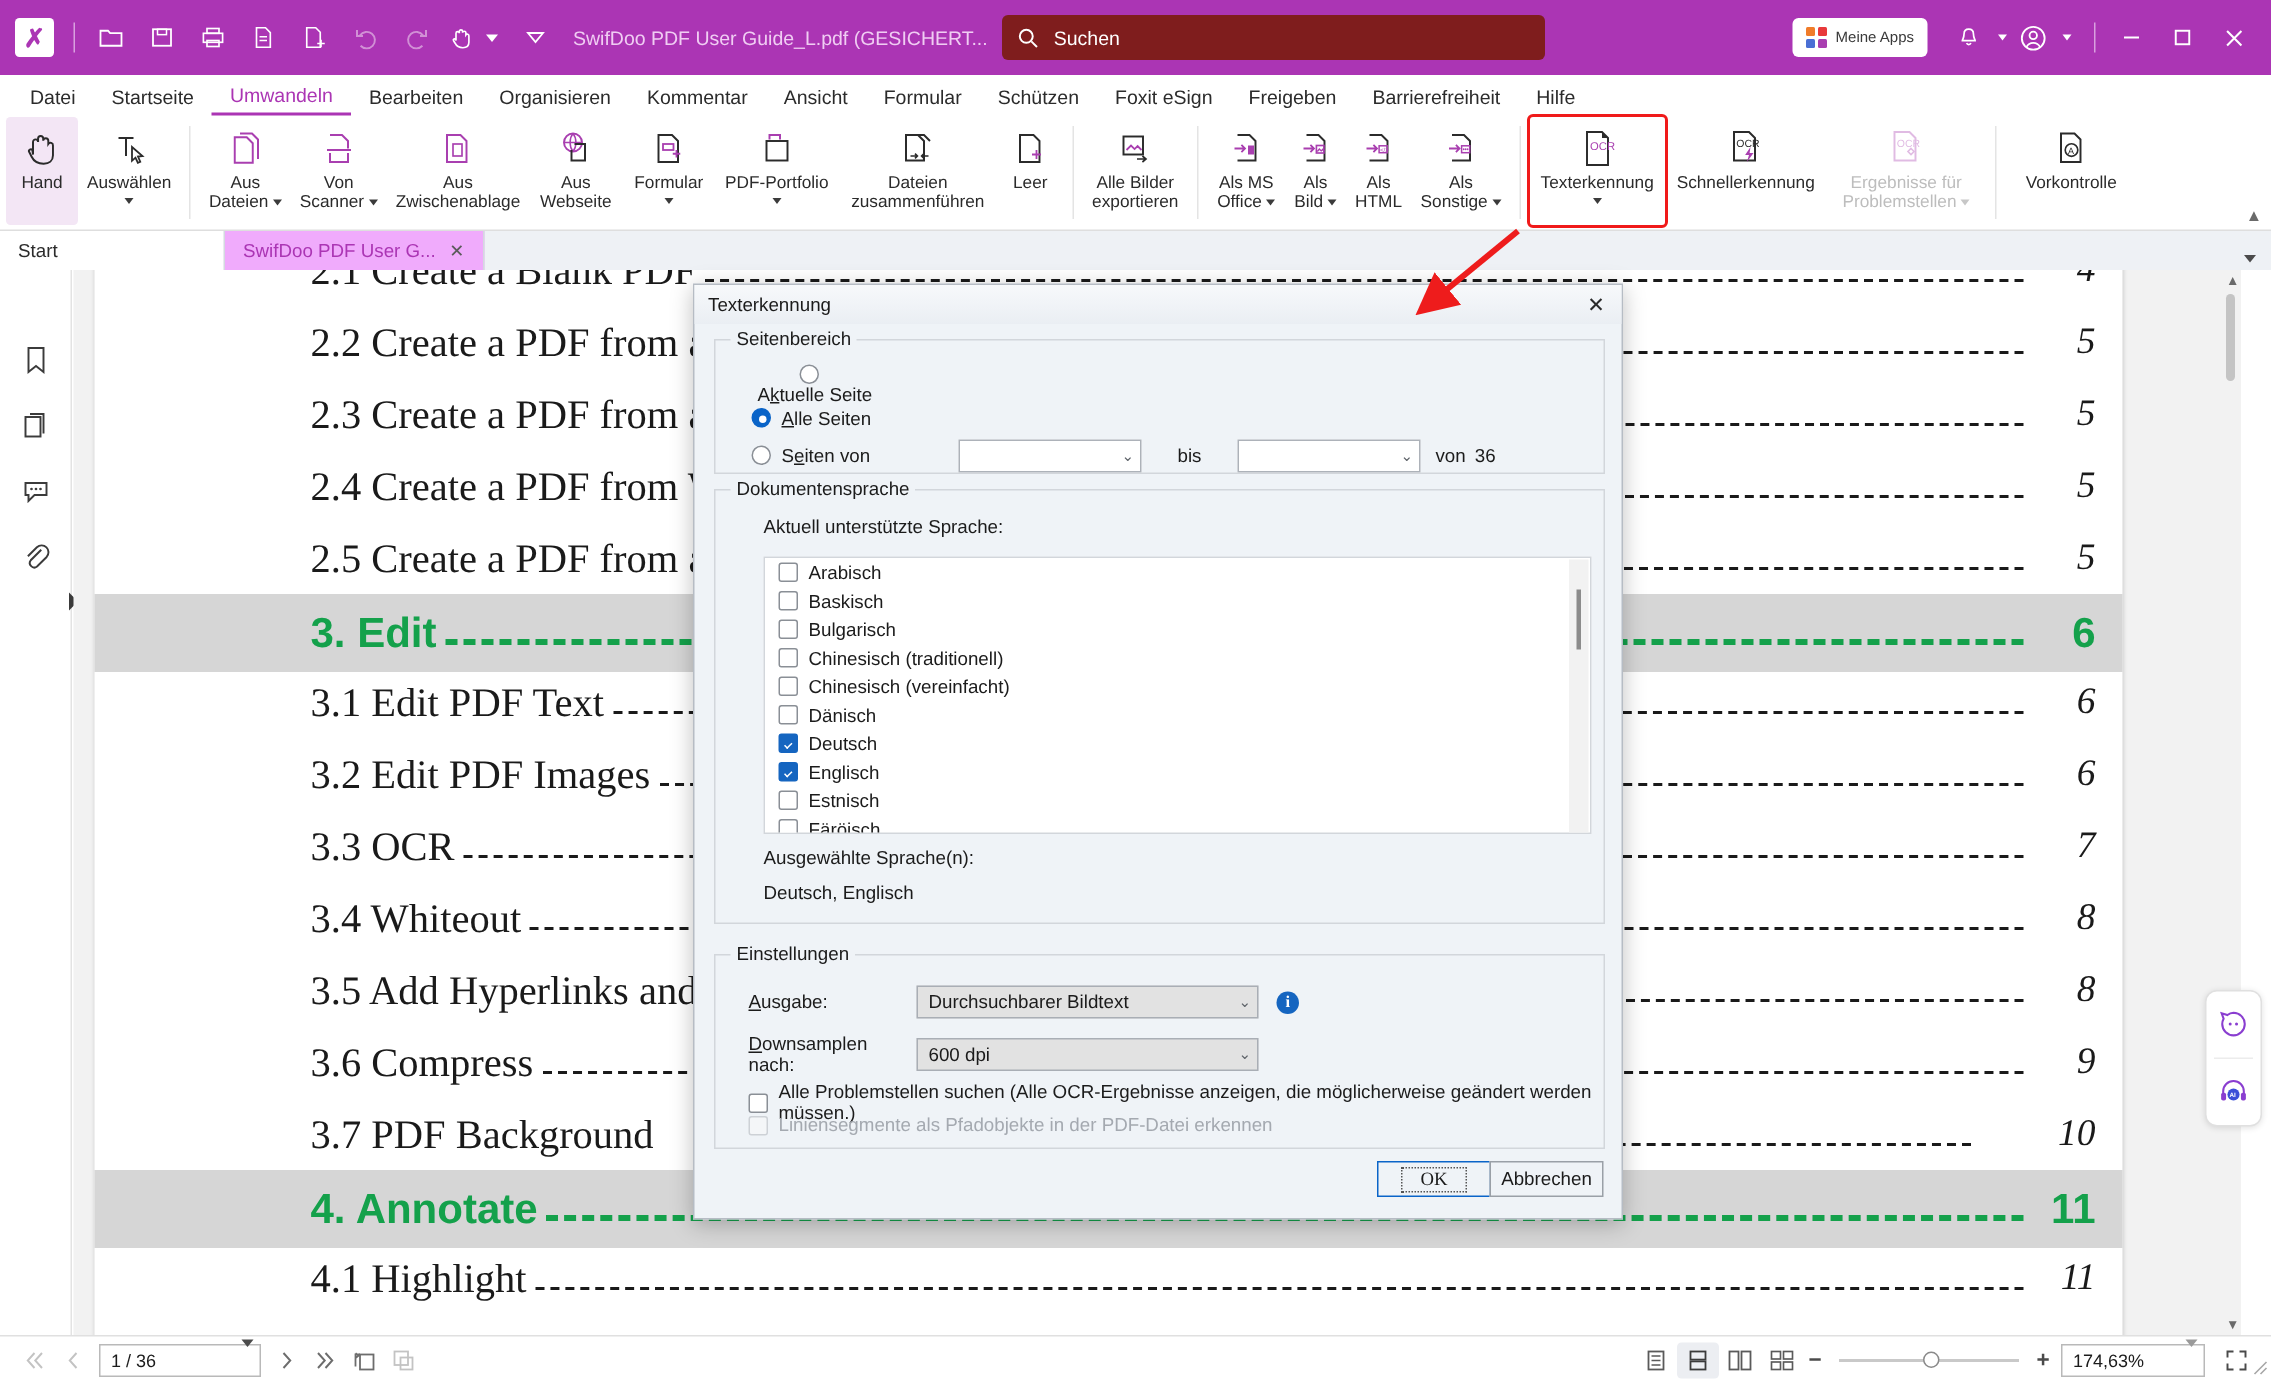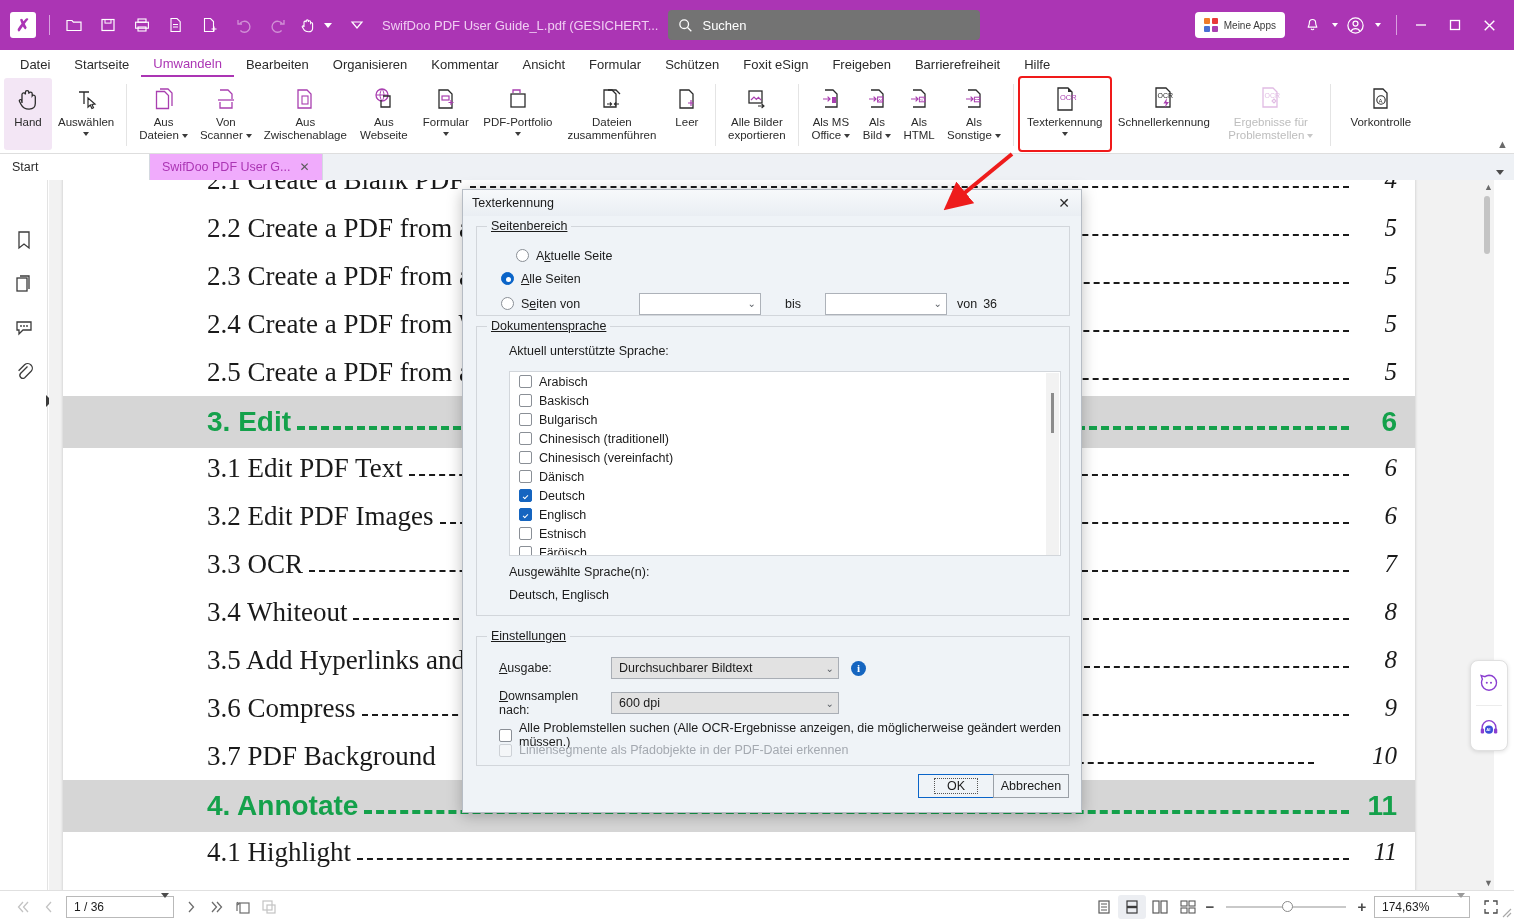--- a/index.html
+++ b/index.html
@@ -29,21 +29,21 @@
     width:30px;height:30px;display:flex;align-items:center;justify-content:center;
     margin:0 2px;border-radius:3px;
   }
   .tb-ic svg{display:block;}
   .tb-ic.dim svg{opacity:.45;}
   #doctitle{
     color:#f0cdf3;font-size:13px;margin-left:8px;margin-right:10px;
     white-space:nowrap;overflow:hidden;
   }
   #searchbox{
-    flex:0 0 auto;width:312px;height:30px;background:#737373;border-radius:4px;
+    flex:0 0 auto;width:362px;height:30px;background:#7f1d1d;border-radius:4px;
     display:flex;align-items:center;padding-left:10px;
   }
   #searchbox .stxt{color:#ffffff;font-size:13px;margin-left:9px;}
   #titleright{margin-left:auto;display:flex;align-items:center;padding-right:8px;}
   #myapps{
     height:26px;background:#ffffff;border-radius:4px;display:flex;align-items:center;
     padding:0 9px;margin-right:10px;
   }
   #myapps .grid{
     width:14px;height:14px;margin-right:6px;
@@ -230,21 +230,21 @@
   }
   #dlg-title .t{font-size:12.5px;color:#1b1b1b;}
   #dlg-close{
     margin-left:auto;width:34px;height:26px;display:flex;align-items:center;justify-content:center;
     color:#2b2b2b;font-size:14px;
   }
   .grp{
     position:absolute;border:1px solid #d2d6db;background:#eff3f7;
   }
   .grp > .legend{
-    position:absolute;top:-8px;left:10px;background:#eff3f7;padding:0 4px;font-size:12.5px;color:#1b1b1b;text-decoration:underline;
+    position:absolute;top:-8px;left:10px;background:#eff3f7;padding:0 4px;font-size:12.5px;color:#1b1b1b;
   }
   .radio-row{display:flex;align-items:center;height:25px;}
   .radio{
     width:13px;height:13px;border-radius:50%;border:1px solid #8a8f96;background:#ffffff;
     margin-right:7px;flex:0 0 auto;position:relative;
   }
   .radio.on{border-color:#0a64c8;background:#0a64c8;}
   .radio.on::after{
     content:"";position:absolute;left:4px;top:4px;width:5px;height:5px;border-radius:50%;background:#ffffff;
   }
@@ -275,21 +275,21 @@
   .lang-row .lbl{font-size:12.5px;color:#1b1b1b;}
   #lang-sb{
     position:absolute;right:1px;top:1px;width:13px;height:183px;background:#f2f2f2;
   }
   #lang-sb .th{position:absolute;left:5px;top:20px;width:3px;height:40px;background:#8c8c8c;}
   .btn{
     height:24px;min-width:76px;border:1px solid #9aa0a7;background:#eff3f7;
     display:flex;align-items:center;justify-content:center;font-size:12.5px;color:#1b1b1b;
   }
   .btn.def{border:1px solid #0a64c8;}
-  .btn.def .inner{border:1px dotted #555;padding:0 12px;}
+  .btn.def .inner{border:1px dotted #555;padding:0 12px;font-family:Liberation Serif, serif;}
   #info-i{
     width:15px;height:15px;border-radius:50%;background:#1565c0;color:#ffffff;
     font-size:11px;font-weight:bold;display:flex;align-items:center;justify-content:center;
     font-family:"Liberation Serif", serif;
   }
   .dis-txt{color:#a4a9b0;}
 
   
   #annot-arrow{position:absolute;left:940px;top:152px;pointer-events:none;}
 </style>
@@ -821,21 +821,21 @@
 <div id="dialog">
 
   <div id="dlg-title">
     <span class="t">Texterkennung</span>
     <span id="dlg-close">✕</span>
   </div>
 
   <div class="grp" style="left:13px;top:36px;width:594px;height:90px;">
     <span class="legend">Seitenbereich</span>
 
-    <div class="radio-row" style="position:absolute;left:39px;top:16px;">
+    <div class="radio-row" style="position:absolute;left:28px;top:16px;flex-direction:column;">
       <span class="radio"></span>
       <span>A<span class="u">k</span>tuelle Seite</span>
     </div>
 
     <div class="radio-row" style="position:absolute;left:24px;top:39px;">
       <span class="radio on"></span>
       <span><span class="u">A</span>lle Seiten</span>
     </div>
 
     <div class="radio-row" style="position:absolute;left:24px;top:64px;width:560px;">

